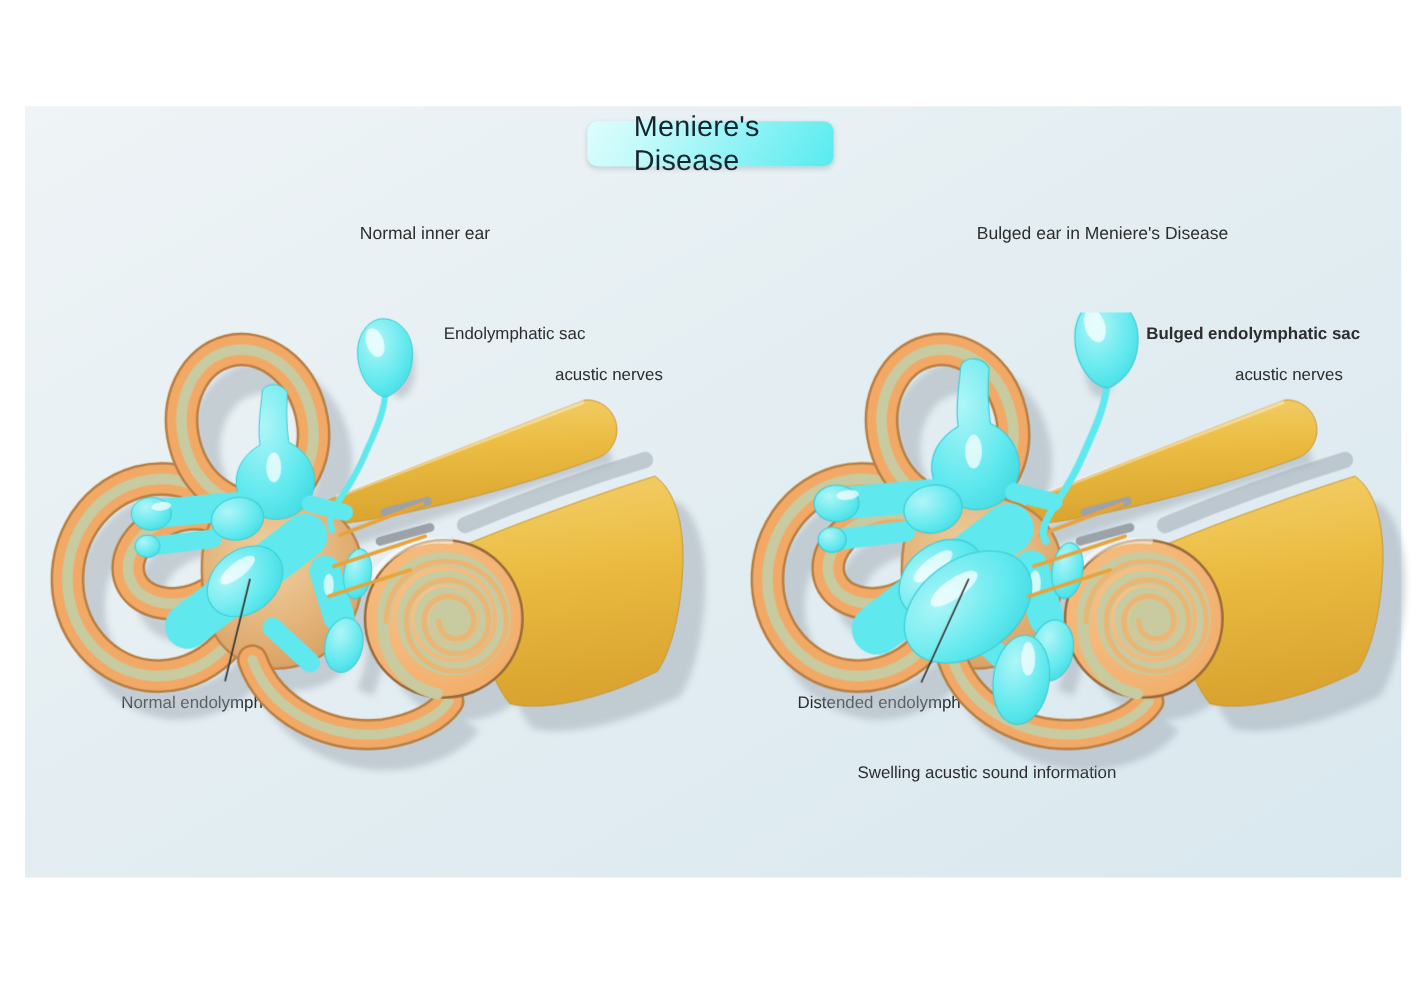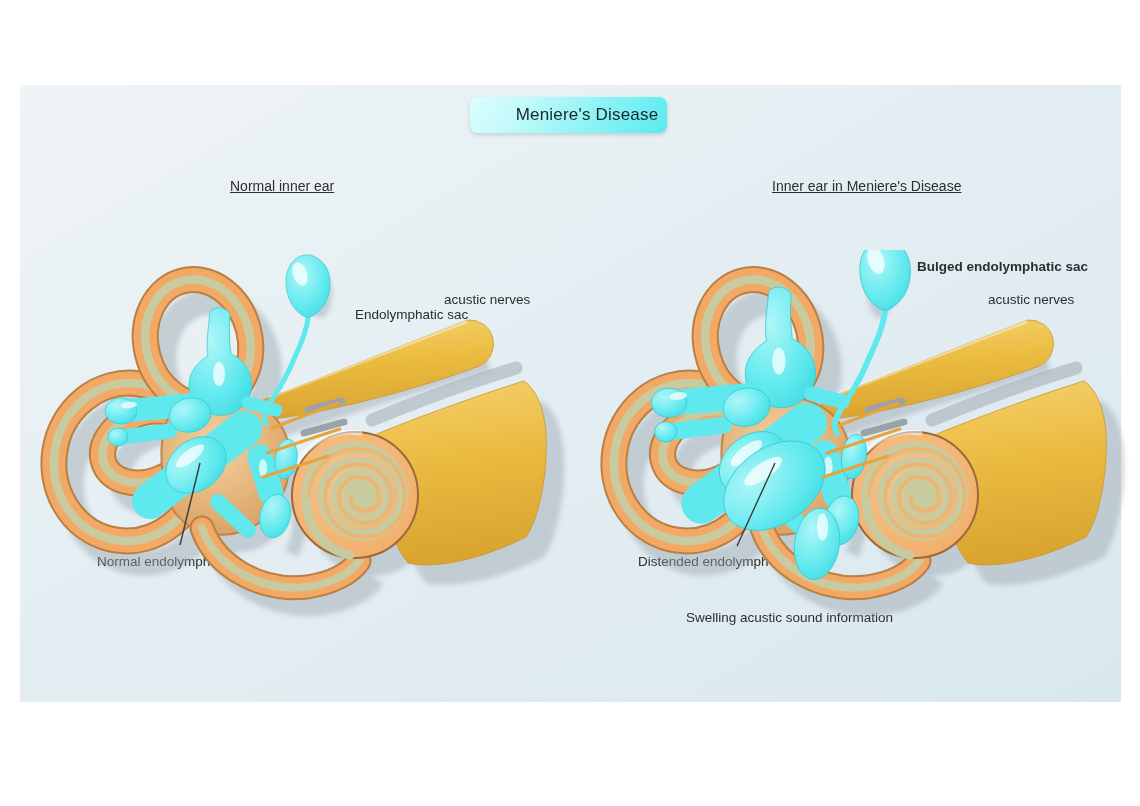--- a/index.html
+++ b/index.html
@@ -15,26 +15,26 @@
   }
   html,body{margin:0;padding:0;background:#ffffff;overflow:hidden;}
   body{width:1140px;height:806px;font-family:"Liberation Sans",sans-serif;}
   .stage{position:relative;width:1140px;height:806px;}
   .panel{position:absolute;left:20px;top:85px;width:1101px;height:617px;
     background:linear-gradient(150deg,var(--panel-top) 0%,#e4eef2 45%,var(--panel-bottom) 100%);}
   .title-badge{position:absolute;left:470px;top:97px;width:197px;height:36px;
     display:flex;align-items:center;justify-content:center;border-radius:8px;
     background:linear-gradient(125deg,#defdfd 0%,var(--title-grad-light) 25%,var(--title-grad-dark) 100%);
     box-shadow:0 2px 4px rgba(40,80,90,.20);}
-  .title-badge span{font-size:17px;color:var(--title-text);letter-spacing:.2px;margin-left:37px;}
-  .heading{position:absolute;width:220px;text-align:left;font-size:14px;color:var(--label-text);white-space:nowrap;text-decoration:underline;}
+  .title-badge span{font-size:23px;color:var(--title-text);letter-spacing:.2px;margin-left:37px;}
+  .heading{position:absolute;width:220px;text-align:center;font-size:14px;color:var(--label-text);white-space:nowrap;}
   .heading-left{left:230px;top:178px;}
   .heading-right{left:772px;top:178px;}
   .lbl{position:absolute;font-size:13.5px;color:var(--label-text);white-space:nowrap;}
-  .lbl-sac-l{left:355px;top:259px;margin-top:48px;}
+  .lbl-sac-l{left:355px;top:259px;}
   .lbl-nerves-l{left:444px;top:292px;}
   .lbl-endo-l{left:97px;top:554px;}
   .lbl-sac-r{left:917px;top:259px;font-weight:bold;}
   .lbl-nerves-r{left:988px;top:292px;}
   .lbl-endo-r{left:638px;top:554px;}
   .lbl-note-r{left:686px;top:610px;}
   .ear{position:absolute;width:560px;height:380px;}
   .ear-left{left:20px;top:250px;}
   .ear-right{left:580px;top:250px;}
   .defs-svg{position:absolute;width:0;height:0;}
@@ -60,21 +60,21 @@
 
 <div class="stage">
 
   <div class="panel"></div>
 
   <div class="title-badge">
     <span>Meniere's Disease</span>
   </div>
 
   <div class="heading heading-left">Normal inner ear</div>
-  <div class="heading heading-right">Inner ear in Meniere's Disease</div>
+  <div class="heading heading-right">Bulged ear in Meniere's Disease</div>
 
   <div class="lbl lbl-sac-l">Endolymphatic sac</div>
   <div class="lbl lbl-nerves-l">acustic nerves</div>
   <div class="lbl lbl-endo-l">Normal endolymph</div>
 
   <div class="lbl lbl-sac-r">Bulged endolymphatic sac</div>
   <div class="lbl lbl-nerves-r">acustic nerves</div>
   <div class="lbl lbl-endo-r">Distended endolymph</div>
   <div class="lbl lbl-note-r">Swelling acustic sound information</div>
 

